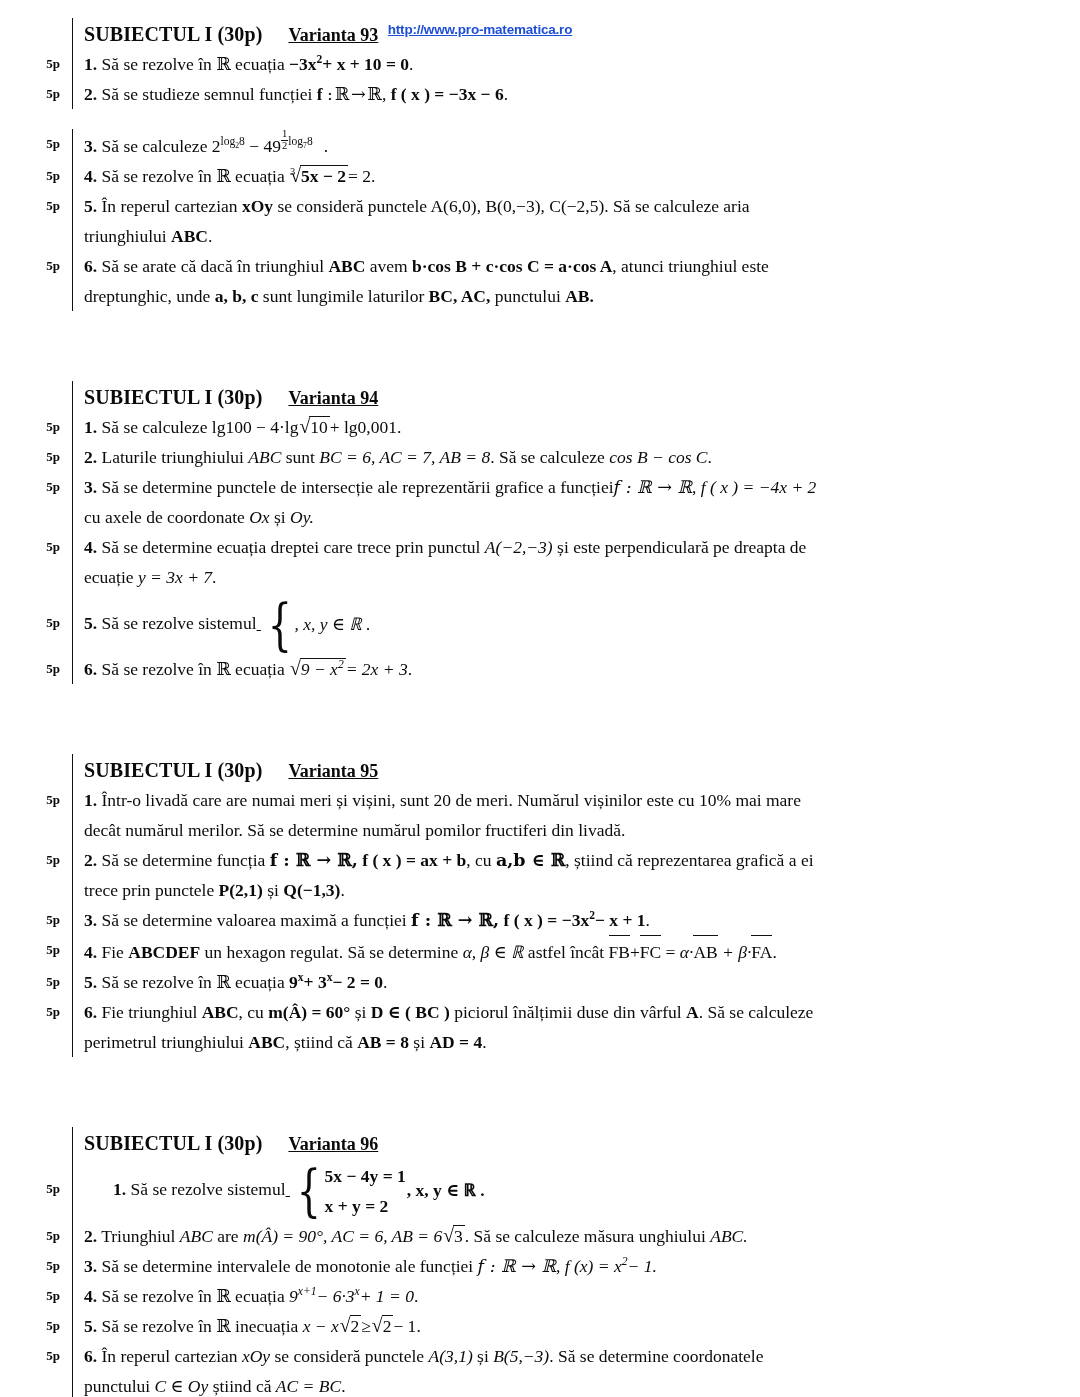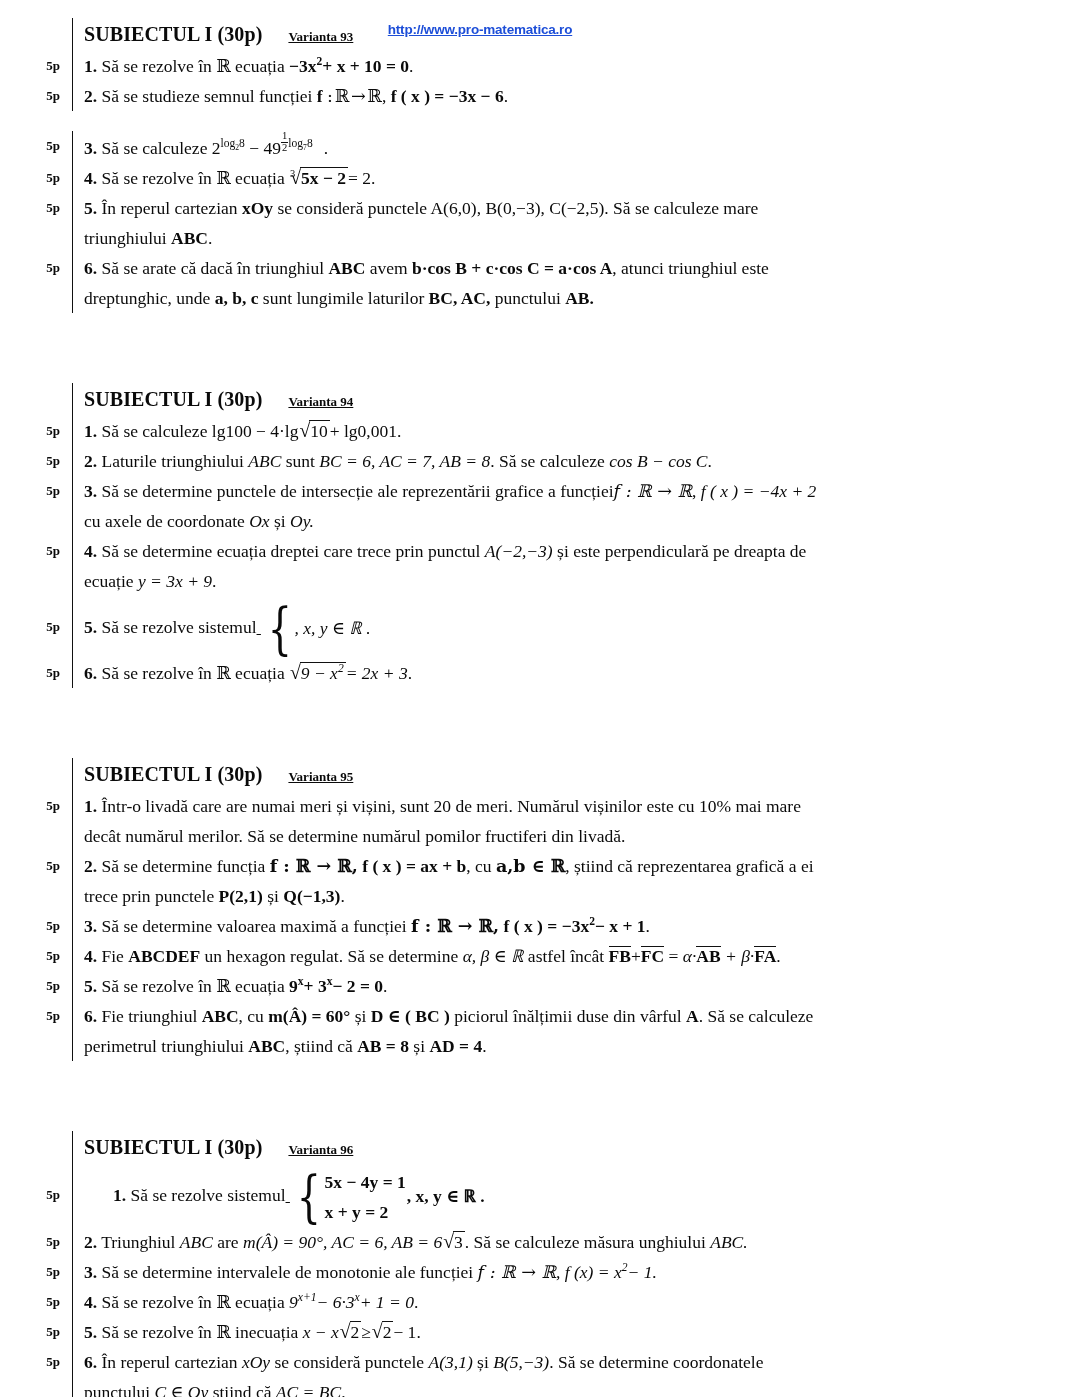--- a/index.html
+++ b/index.html
@@ -72,21 +72,21 @@
     line-height: 28px;
     padding-top: 2px;
   }
   .sub-title {
     font-weight: bold;
     font-size: 20px;
     letter-spacing: 0.1px;
   }
   .variant-label {
     font-weight: bold;
-    font-size: 13px;
+    font-size: 18px;
     text-decoration: underline;
     margin-left: 26px;
   }
 
   
   .mi { font-style: italic; }
   .mb { font-weight: bold; }
   .bb { font-family: "DejaVu Serif", serif; }
   sup.e { font-size: 0.66em; vertical-align: super; line-height: 0; }
   sub.e { font-size: 0.66em; vertical-align: sub; line-height: 0; }
@@ -106,22 +106,22 @@
     font-size: 0.6em;
     vertical-align: super;
     margin-right: -5px;
     line-height: 0;
   }
 
   .vec {
     display: inline-block;
     border-top: 1.4px solid #111;
     line-height: 1.06;
-    padding-top: 0px;
-    font-weight: bold;
+    padding-top: 7px;
+    font-weight: normal;
   }
 
   
   .frac {
     display: inline-block;
     vertical-align: -0.32em;
     text-align: center;
     font-size: 0.92em;
     line-height: 1.02;
   }
@@ -231,21 +231,21 @@
     </div>
 
     <div class="row">
       <div class="pts">5p</div>
       <div class="rule-cell"></div>
       <div class="content">
         <span class="mb">5.</span>
         <span>În reperul cartezian</span>
         <span class="mb">xOy</span>
         <span>se consideră punctele</span>
-        <span>A(6,0), B(0,−3), C(−2,5)</span><span>. Să se calculeze mare</span><br>
+        <span>A(6,0), B(0,−3), C(−2,5)</span><span>. Să se calculeze aria</span><br>
         <span>triunghiului</span>
         <span class="mb">ABC</span>.
       </div>
     </div>
 
     <div class="row">
       <div class="pts">5p</div>
       <div class="rule-cell"></div>
       <div class="content">
         <span class="mb">6.</span>
@@ -314,21 +314,21 @@
 
     <div class="row">
       <div class="pts">5p</div>
       <div class="rule-cell"></div>
       <div class="content">
         <span class="mb">4.</span>
         <span>Să se determine ecuația dreptei care trece prin punctul</span>
         <span class="mi">A(−2,−3)</span>
         <span>și este perpendiculară pe dreapta de</span><br>
         <span>ecuație</span>
-        <span class="mi">y = 3x + 9</span>.
+        <span class="mi">y = 3x + 7</span>.
       </div>
     </div>
 
     <div class="row tall">
       <div class="pts">5p</div>
       <div class="rule-cell"></div>
       <div class="content">
         <span style="display:inline-block; padding-top:14px;">
           <span class="mb">5.</span>
           <span>Să se rezolve sistemul</span>

